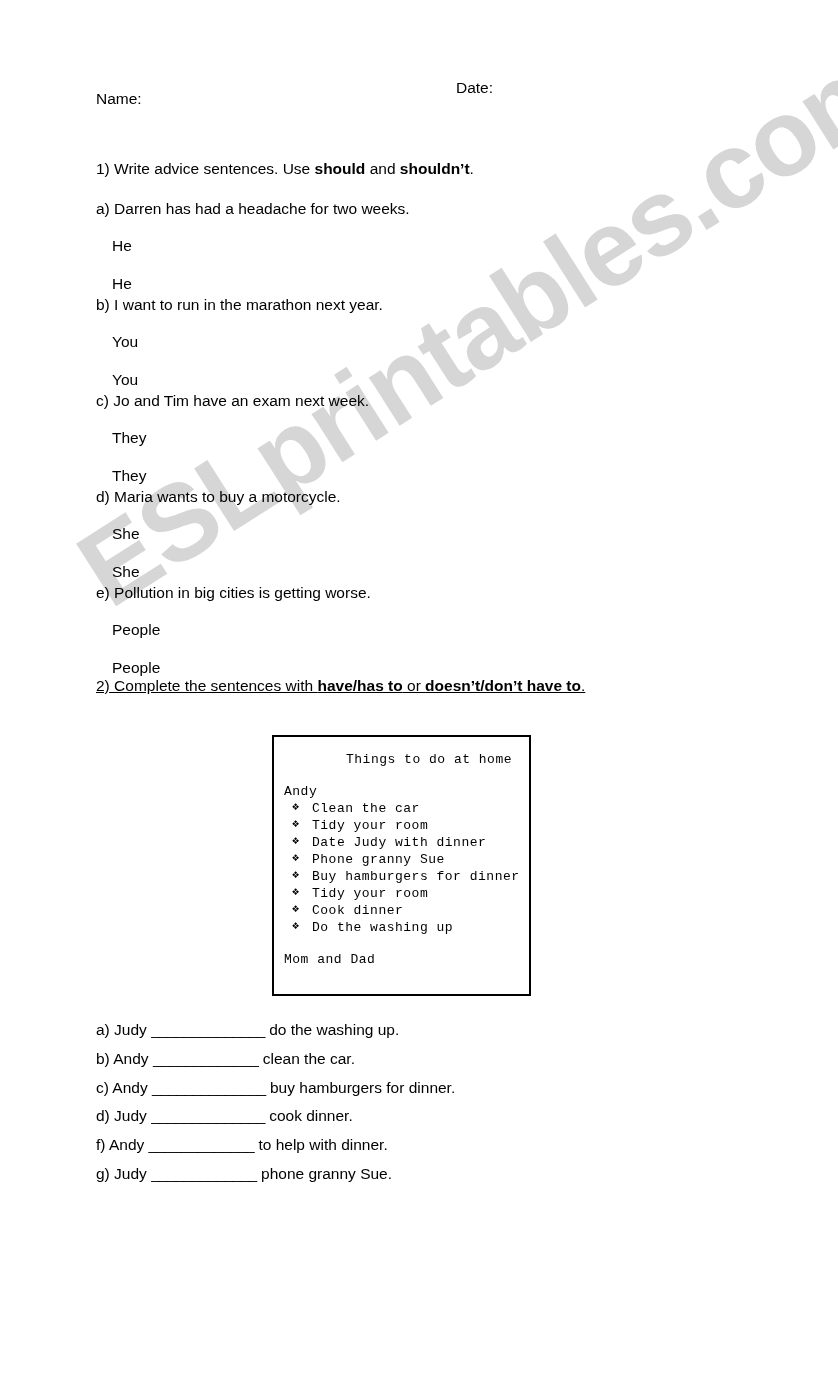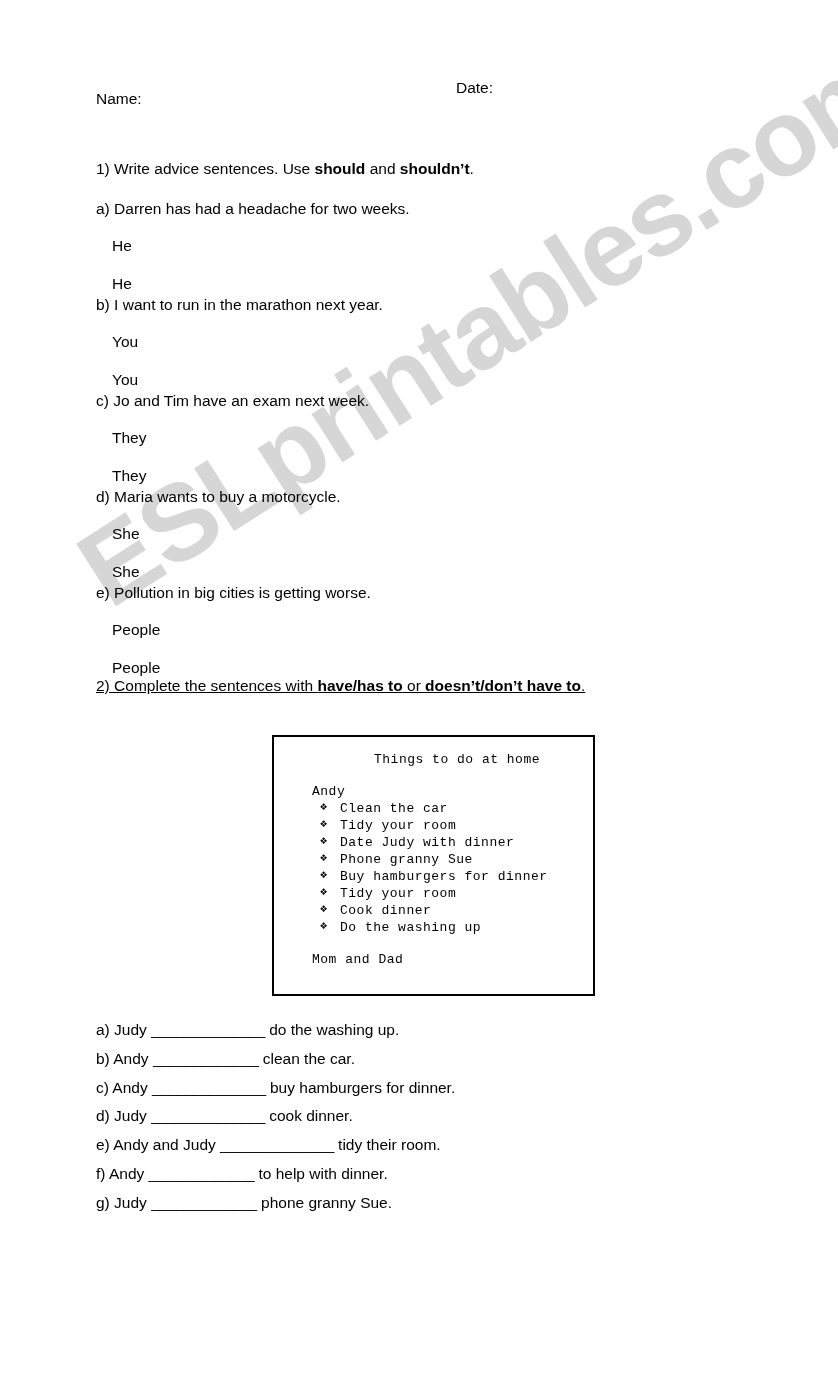--- a/index.html
+++ b/index.html
@@ -121,30 +121,29 @@
   #ex1-a { top: 198px; }
   #ex1-b { top: 294px; }
   #ex1-c { top: 390px; }
   #ex1-d { top: 486px; }
   #ex1-e { top: 582px; }
 
   
   .task-box {
     left: 272px;
     top: 735px;
-    width: 323px;
+    width: 259px;
     height: 261px;
     border: 2px solid #000000;
     box-sizing: border-box;
     background: transparent;
     font-family: "Liberation Mono", "DejaVu Sans Mono", monospace;
     font-size: 13px;
     line-height: 17px;
     color: #000000;
-    padding-left: 28px;
   }
   .task-box-title {
     margin: 14px 0 0 0;
     padding-left: 72px;
     font-family: "Liberation Mono", "DejaVu Sans Mono", monospace;
     font-size: 13px;
     font-weight: normal;
     letter-spacing: 0.5px;
     white-space: nowrap;
   }
@@ -265,19 +264,18 @@
       </ul>
 
       <div class="task-person spaced">Mom and Dad</div>
     </div>
 
     <ul class="abs ex2-list">
       <li><span>a) Judy </span><span class="blank">______________</span><span> do the washing up.</span></li>
       <li><span>b) Andy </span><span class="blank">_____________</span><span> clean the car.</span></li>
       <li><span>c) Andy </span><span class="blank">______________</span><span> buy hamburgers for dinner.</span></li>
       <li><span>d) Judy </span><span class="blank">______________</span><span> cook dinner.</span></li>
-      <li><span>e) Andy and Judy </span><span class="blank">______________</span><span> tidy their room.</span></li>
       <li><span>f) Andy </span><span class="blank">_____________</span><span> to help with dinner.</span></li>
       <li><span>g) Judy </span><span class="blank">_____________</span><span> phone granny Sue.</span></li>
     </ul>
 
   </div>
 </div>
 
 </body></html>

